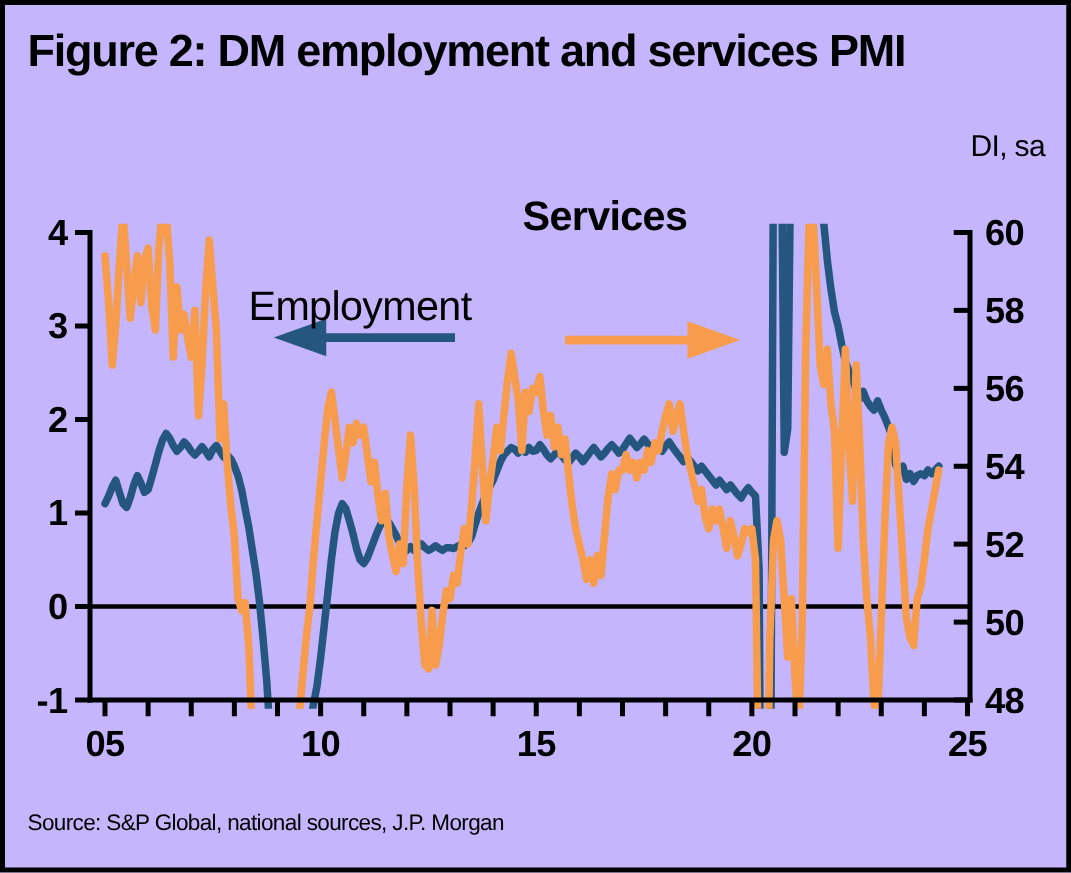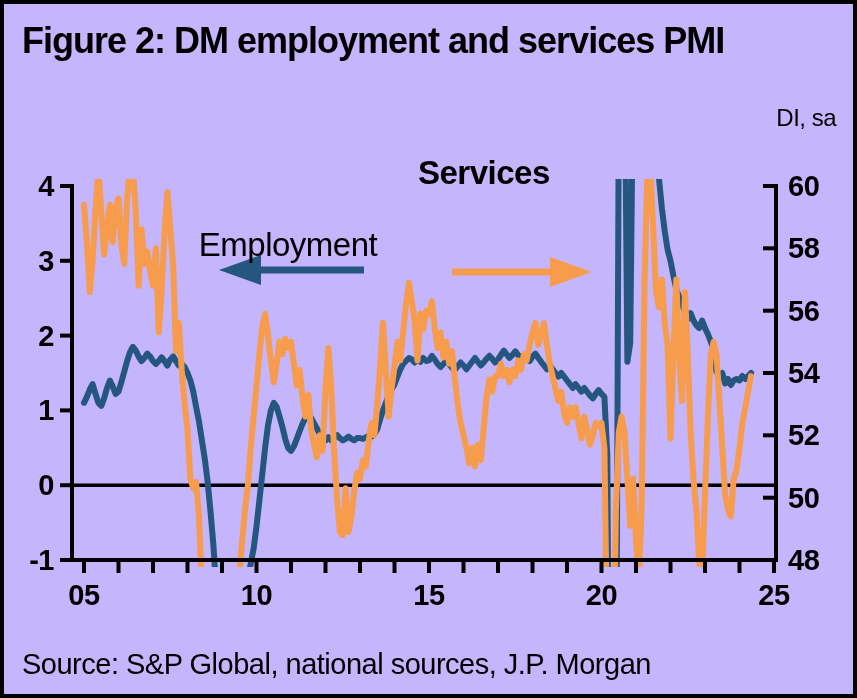--- a/index.html
+++ b/index.html
@@ -18,21 +18,21 @@
   .legend-emp{
     position:absolute; left:164px; top:190px; width:240px; text-align:center;
     font-size:33px; font-weight:normal; letter-spacing:-0.5px;margin-top:32px;
   }
   .legend-svc{
     position:absolute; left:414px; top:146px; width:212px; 
     font-size:33px; font-weight:bold; letter-spacing:-0.5px; line-height:46px;
   }
   .source{
     position:absolute; left:18px; top:644px; width:800px;
-    font-size:29px; letter-spacing:-0.5px; white-space:nowrap;
+    font-size:18px; letter-spacing:-0.5px; white-space:nowrap;
   }
   svg{position:absolute; left:0; top:0;}
   .tk{font-family:"Liberation Sans",sans-serif; font-size:29px; font-weight:bold; fill:#000; letter-spacing:-0.5px;}
 </style>
 </head>
 <body>
 
 <div class="page">
   <div class="title">Figure 2: DM employment and services PMI</div>
 

